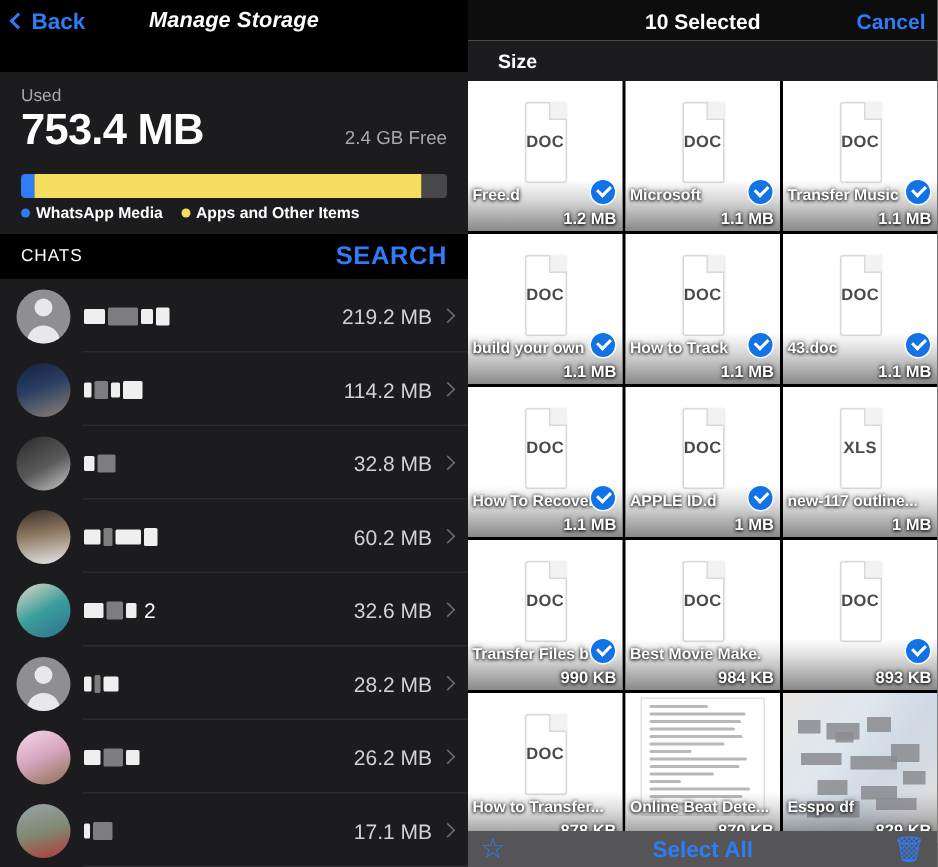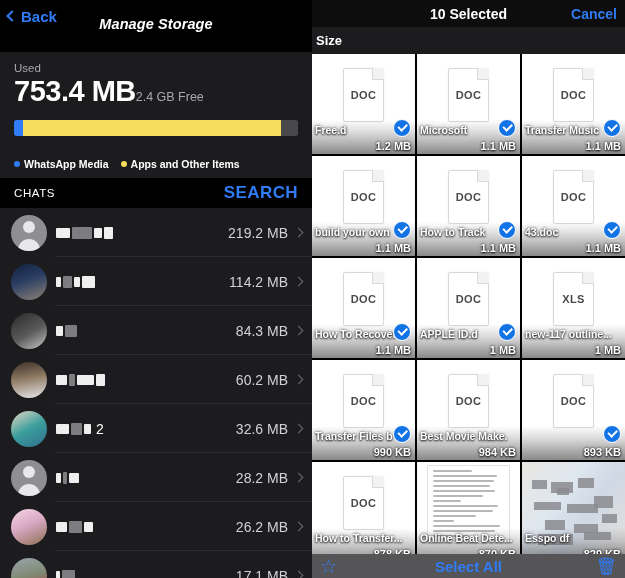--- a/index.html
+++ b/index.html
@@ -16,22 +16,23 @@
     width: 312px; height: 578px;
     background: #000;
     position: relative;
     overflow: hidden;
     flex: 0 0 312px;
   }
   .nav-bar {
     height: 28px;
     background: #000;
     display: flex;
-    position: relative;
-    padding: 16px 8px;
+    align-items: center;
+    position: relative;
+    padding: 0 8px;
   }
   .back-btn {
     display: flex; align-items: center;
     color: #2f7cf6;
     font-size: 15px;
     font-weight: 600;
     cursor: pointer;
   }
   .chev-left {
     width: 8px; height: 8px;
@@ -52,37 +53,37 @@
     pointer-events: none;
     font-style: italic;
   }
   .nav-spacer { height: 20px; background: #000; }
 
   .storage-card {
     background: #1c1c1e;
     padding: 10px 14px 8px 14px;
   }
   .used-label { color: #a8a8ad; font-size: 11.5px; margin-bottom: 1px; }
-  .used-row { display: flex; align-items: baseline; justify-content: flex-start; }
+  .used-row { display: flex; align-items: baseline; justify-content: space-between; }
   .used-amount { color: #fff; font-size: 29px; font-weight: bold; letter-spacing: -0.5px; }
   .free-label { color: #a8a8ad; font-size: 12.5px; }
 
   .bar-wrap {
     margin-top: 12px;
     height: 16px;
     border-radius: 3px;
     background: #48484a;
     display: flex;
     overflow: hidden;
   }
   .bar-seg-blue { background: #2f7cf6; }
   .bar-seg-yellow { background: #f5dd5d; }
   .bar-seg-free { background: #48484a; flex: 1; }
 
-  .legend { display: flex; margin-top: 22px; gap: 12px; }
+  .legend { display: flex; margin-top: 4px; gap: 12px; }
   .legend-item { display: flex; align-items: center; gap: 4px; }
   .legend-dot { width: 6px; height: 6px; border-radius: 50%; }
   .legend-text { color: #fff; font-size: 10.5px; font-weight: bold; }
 
   .chats-header {
     background: #000;
     height: 30px;
     display: flex;
     align-items: center;
     justify-content: space-between;
@@ -177,21 +178,21 @@
   .r-nav-title { color: #fff; font-size: 14px; font-weight: bold; }
   .cancel-link {
     position: absolute; right: 8px;
     color: #2f7cf6; font-size: 14px; font-weight: 600; cursor: pointer;
   }
   .r-subbar {
     height: 27px;
     background: #1c1c1e;
     display: flex;
     align-items: center;
-    padding-left: 4px;
+    padding-left: 20px;
   }
   .size-label { color: #fff; font-size: 13px; font-weight: bold; }
 
   .grid {
     display: grid;
     grid-template-columns: repeat(3, 1fr);
     background: #000;
     gap: 2px;
     padding: 0;
   }
@@ -202,21 +203,21 @@
     overflow: hidden;
     cursor: pointer;
   }
   .doc-icon-wrap {
     position: absolute;
     top: 4px; left: 0; right: 0; bottom: 22px;
     display: flex; align-items: center; justify-content: center;
   }
   .doc-icon {
     position: relative;
-    width: 41px; height: 54px;
+    width: 28px; height: 54px;
     background: #fff;
     border: 1px solid #d9d9d9;
     border-radius: 2px;
     display: flex; align-items: center; justify-content: center;
     box-shadow: 0 0 2px rgba(0,0,0,0.07);
   }
   .doc-icon .fold {
     position: absolute;
     top: -1px; right: -1px;
     width: 12px; height: 12px;
@@ -378,21 +379,21 @@
           </div>
           <div class="chat-size">114.2 MB</div>
           <div class="chev-right"></div>
         </div>
         <div class="chat-row">
           <div class="avatar" style="background: linear-gradient(150deg, rgb(42, 42, 42) 0%, rgb(90, 90, 90) 55%, rgb(201, 201, 201) 100%);"></div>
           <div class="chat-name">
             <span class="redact" style="width: 7px; height: 10px;"></span>
             <span class="redact dim" style="width: 12px; height: 12px;"></span>
           </div>
-          <div class="chat-size">84.3 MB</div>
+          <div class="chat-size">32.8 MB</div>
           <div class="chev-right"></div>
         </div>
         <div class="chat-row">
           <div class="avatar" style="background: linear-gradient(170deg, rgb(58, 47, 40) 0%, rgb(143, 122, 99) 45%, rgb(232, 232, 234) 100%);"></div>
           <div class="chat-name">
             <span class="redact" style="width: 11px; height: 10px;"></span>
             <span class="redact dim" style="width: 6px; height: 12px;"></span>
             <span class="redact" style="width: 17px; height: 10px;"></span>
             <span class="redact" style="width: 9px; height: 12px;"></span>
           </div>

